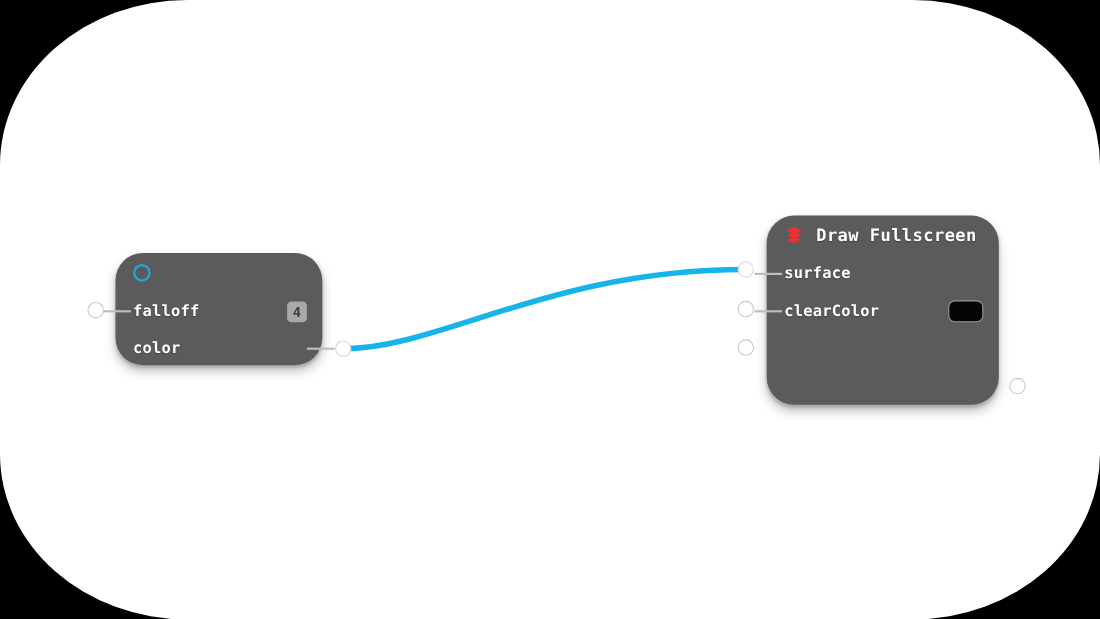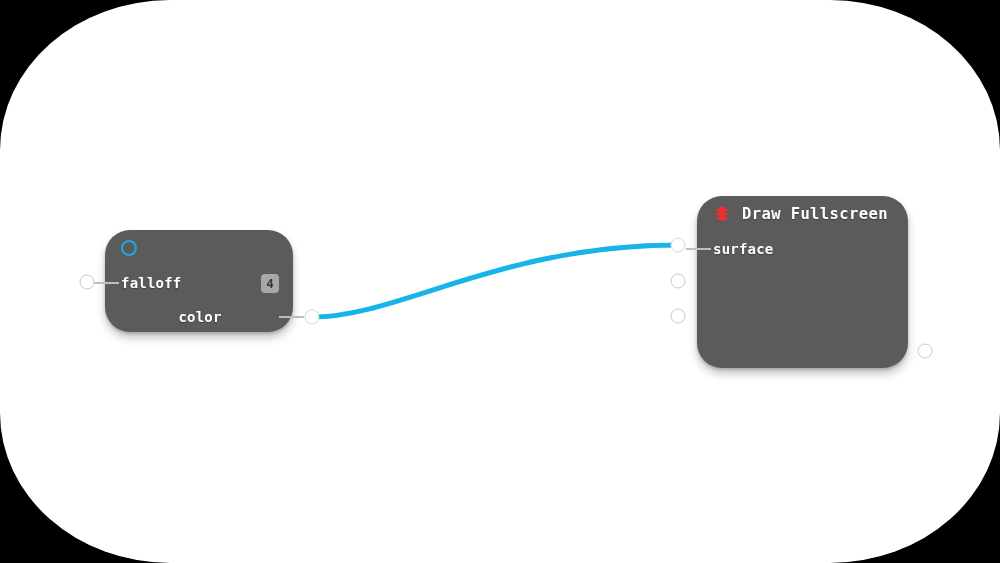--- a/index.html
+++ b/index.html
@@ -35,21 +35,21 @@
   .icon-circle{
     width:16px;height:16px;border-radius:50%;
     border:2px solid #1fa8e0;box-sizing:border-box;flex:0 0 auto;
   }
   .icon-layers{width:18px;height:18px;flex:0 0 auto;display:block;}
 
   .row{
     position:relative;display:flex;align-items:center;
     height:34px;padding:0 14px 0 16px;
   }
-  .row.out{justify-content:center;}
+  .row.out{justify-content:flex-start;}
   .row-label{
     color:#ffffff;font-size:14px;font-weight:bold;letter-spacing:0.2px;
     white-space:nowrap;text-shadow:0 1px 1px rgba(0,0,0,0.3);
   }
   .spacer{flex:1 1 auto;}
 
   .badge{
     background:#a8a8a8;color:#3a3a3a;
     font-size:12.5px;font-weight:bold;
     border-radius:4px;
@@ -116,20 +116,26 @@
       </svg>
       <span class="node-title">Draw Fullscreen</span>
     </div>
 
     <div class="row">
       <span class="stub in"></span>
       <span class="row-label">surface</span>
     </div>
 
 
+    <div class="row">
+      <span class="stub in"></span>
+      <span class="row-label">clearColor</span>
+      <span class="spacer"></span>
+      <span class="swatch" style="background: rgb(5, 5, 5);"></span>
+    </div>
 
   </div>
 
   <div id="port-layer">
       <div class="port" style="left: 87px; top: 282px;"></div>
       <div class="port filled" style="left: 312px; top: 317px;"></div>
       <div class="port filled" style="left: 678px; top: 245px;"></div>
       <div class="port" style="left: 678px; top: 281px;"></div>
       <div class="port" style="left: 678px; top: 316px;"></div>
       <div class="port" style="left: 925px; top: 351px;"></div>

